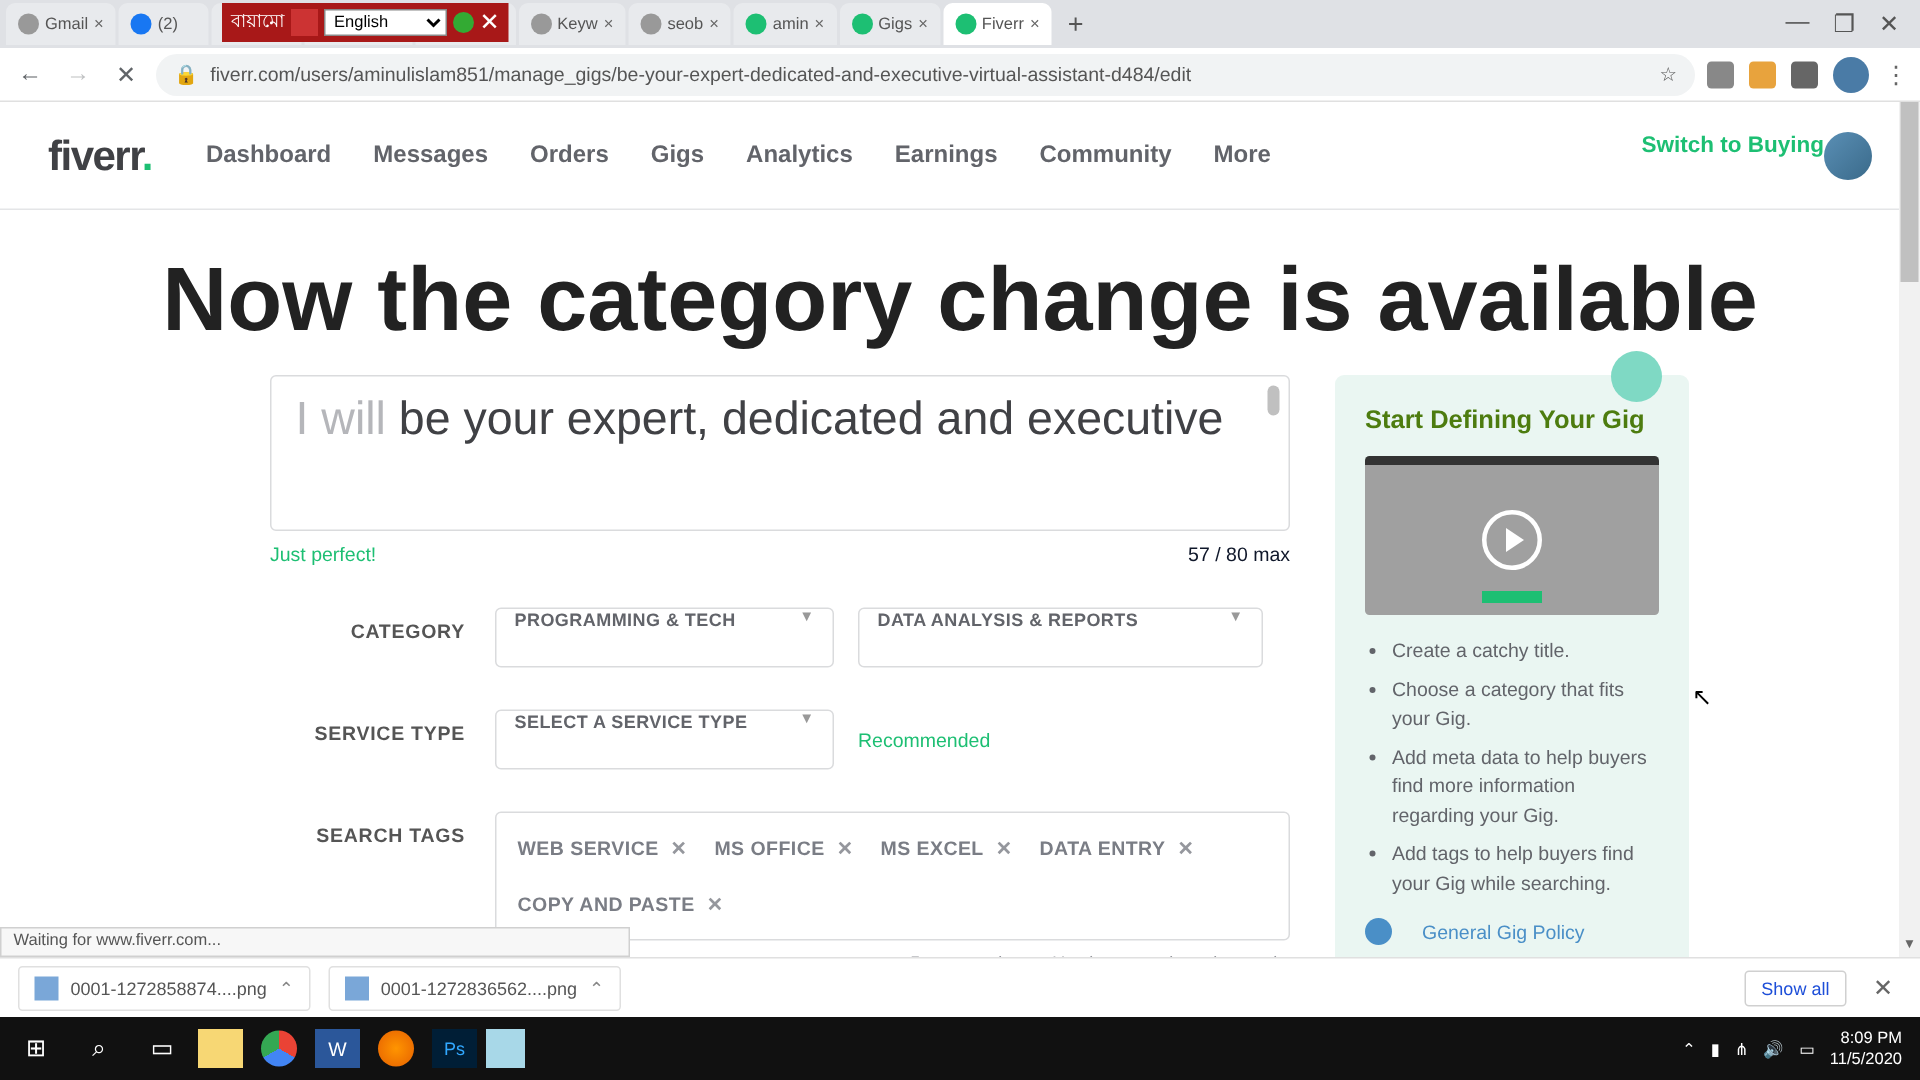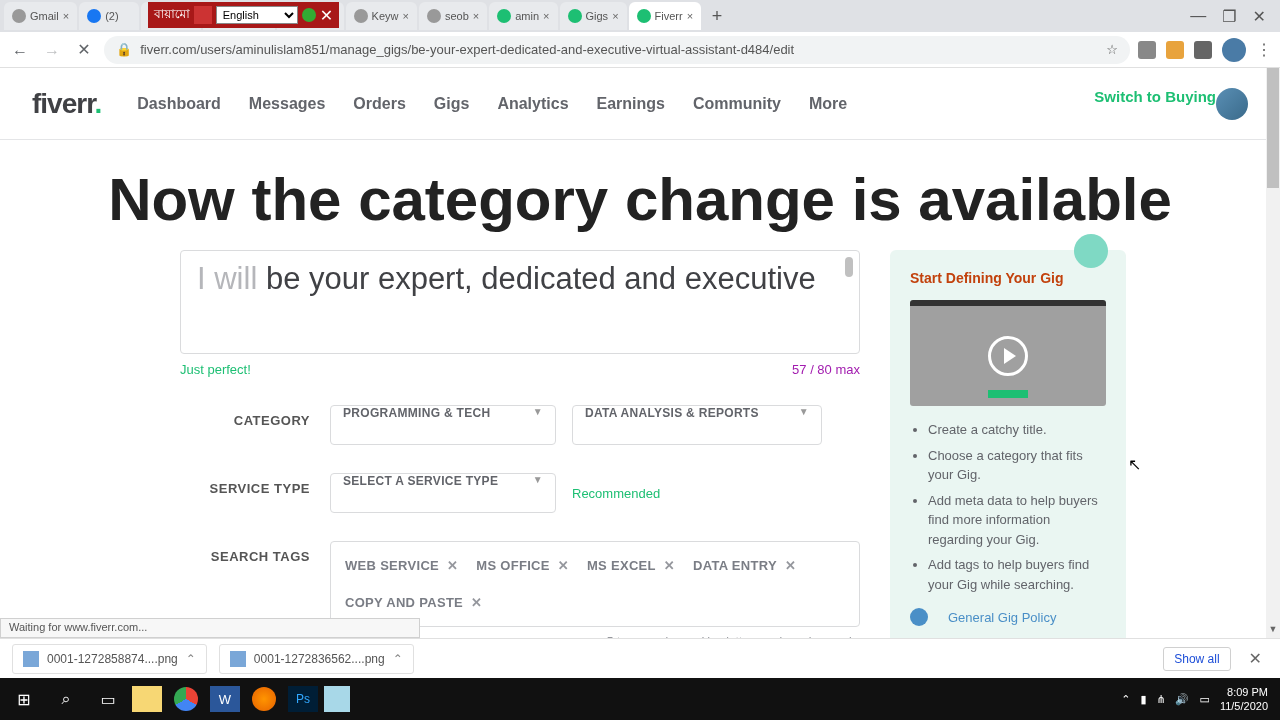--- a/index.html
+++ b/index.html
@@ -31,34 +31,34 @@
 .form-row{display:flex;margin-bottom:28px}
 .form-label{width:150px;text-align:right;padding-right:20px;font-size:13px;font-weight:600;color:#555;letter-spacing:.5px;padding-top:8px}
 .form-field{flex:1}
 .title-input{width:100%;height:104px;border:1px solid #dadbdd;border-radius:4px;padding:10px 16px;font-size:31px;color:#404145;position:relative}
 .title-prefix{color:#b5b6ba}
 .title-scroll{position:absolute;right:4px;top:6px;bottom:6px;width:16px}
 .title-scroll-thumb{position:absolute;right:2px;top:0;width:8px;height:20px;background:#c0c0c0;border-radius:4px}
 .upgrade-link{color:#02c2a9;font-size:13px;margin-top:26px;display:block;text-align:right;padding-right:20px;width:150px}
 .title-meta{display:flex;justify-content:space-between;margin-top:8px;font-size:13px}
 .perfect{color:#1dbf73}
-.counter{color:#a21caf}
+.counter{color:#0f172a}
 .select-row{display:flex;gap:16px}
 .select{border:1px solid #dadbdd;border-radius:4px;height:40px;display:flex;align-items:flex-start;justify-content:space-between;padding:0 12px;font-size:12px;font-weight:600;color:#62646a;cursor:pointer;letter-spacing:.3px}
 .select.w1{width:226px}
-.select.w2{width:250px}
+.select.w2{width:270px}
 .chevron{font-size:10px;color:#999}
 .recommended{color:#1dbf73;font-size:13px;align-self:center}
 .tags-box{border:1px solid #dadbdd;border-radius:4px;padding:10px;display:flex;flex-wrap:wrap;gap:10px}
 .tag{background:transparent;border:none;font-size:13px;font-weight:600;color:#7a7d85;display:flex;align-items:center;gap:8px;padding:6px 4px;letter-spacing:.3px}
 .tag-x{color:#95979d;cursor:pointer;font-size:13px}
 .tags-hint{text-align:right;font-size:12px;color:#95979d;margin-top:8px}
 .sidebar{width:236px;background:#eaf6f2;border-radius:6px;padding:20px;position:relative}
 .sidebar-badge{position:absolute;top:-16px;right:18px;width:34px;height:34px;background:#7fd9c4;border-radius:50%}
-.sidebar-title{font-size:14px;font-weight:600;color:#c2410c;margin-bottom:14px}
+.sidebar-title{font-size:17px;font-weight:600;color:#4d7c0f;margin-bottom:14px}
 .video-thumb{width:100%;height:106px;background:#a0a0a0;border-radius:3px;position:relative;margin-bottom:14px;border-top:6px solid #333}
 .play-btn{position:absolute;top:50%;left:50%;transform:translate(-50%,-50%);width:40px;height:40px;border:3px solid #fff;border-radius:50%;display:flex;align-items:center;justify-content:center}
 .play-tri{width:0;height:0;border-left:12px solid #fff;border-top:8px solid transparent;border-bottom:8px solid transparent;margin-left:3px}
 .video-bar{position:absolute;bottom:8px;left:50%;transform:translateX(-50%);width:40px;height:8px;background:#1dbf73}
 .tips{list-style:disc;padding-left:18px;font-size:13px;color:#62646a;line-height:1.5}
 .tips li{margin-bottom:6px}
 .policy-link{display:flex;align-items:center;gap:20px;margin-top:14px;color:#4a8fc7;font-size:13px}
 .policy-icon{width:18px;height:18px;background:#4a8fc7;border-radius:50%}
 .status-bar{position:absolute;bottom:82px;left:0;height:20px;background:#f7f7f7;border:1px solid #d0d0d0;padding:2px 8px;font-size:11px;color:#555;width:420px}
 .downloads{position:absolute;bottom:42px;left:0;right:0;height:40px;border-top:1px solid #e0e0e0;display:flex;align-items:center;padding:0 12px;gap:12px;background:#fff}

